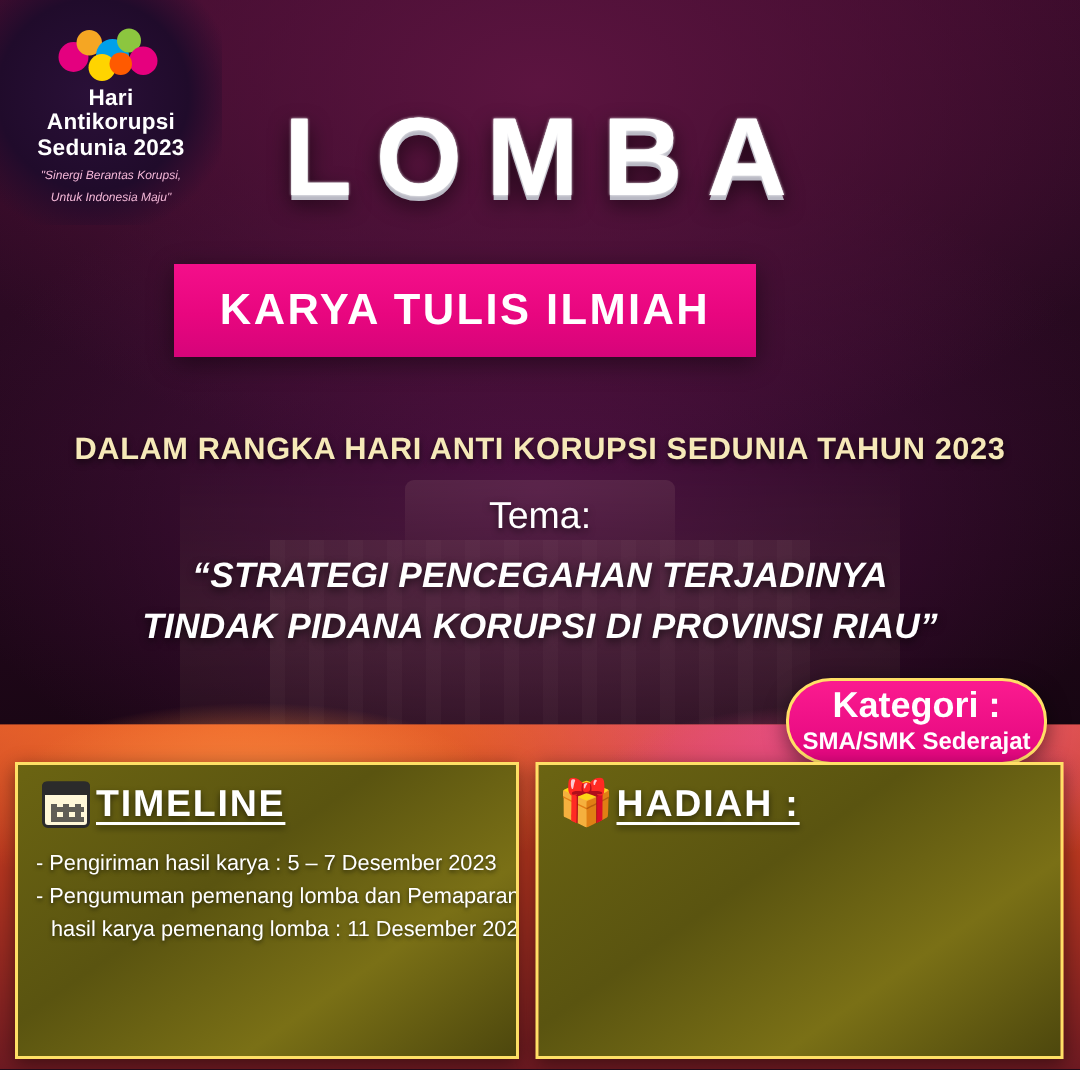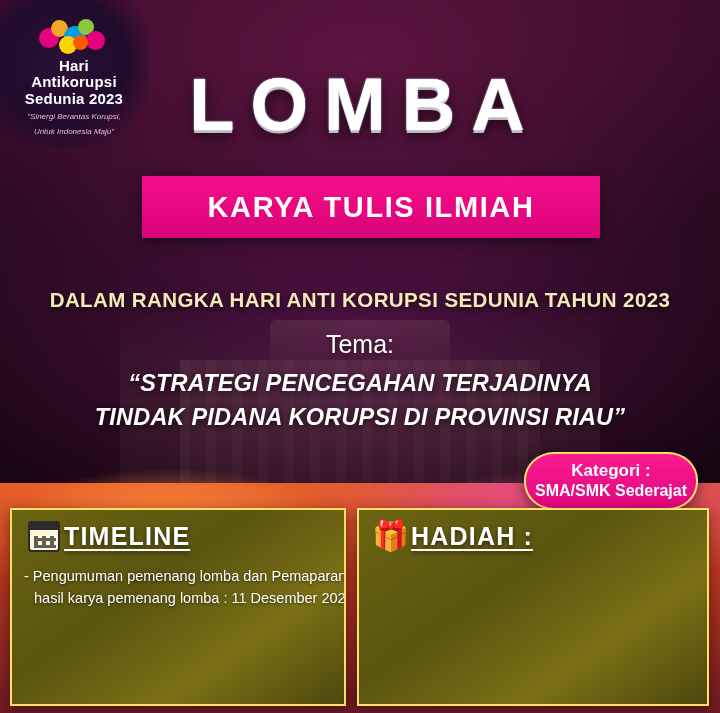--- a/index.html
+++ b/index.html
@@ -110,22 +110,22 @@
       0 3px 0 #b9b9c4,
       0 6px 14px rgba(0,0,0,.65);
     background: linear-gradient(to bottom, #ffffff 0%, #ffffff 52%, #c9c9d4 70%, #f2f2f6 100%);
     -webkit-background-clip: text;
     background-clip: text;
   }
 
   
   .pink-banner {
     position: absolute;
-    left: 142px; top: 176px;
-    width: 458px; height: 62px;
+    left: 116px; top: 176px;
+    width: 388px; height: 62px;
     background: linear-gradient(to bottom, #f40f8a 0%, #e8067f 55%, #d6047a 100%);
     display: flex; align-items: center; justify-content: center;
     box-shadow: 0 4px 16px rgba(0,0,0,.45);
   }
   .pink-banner .txt {
     color: #ffffff;
     font-size: 29px;
     font-weight: 700;
     letter-spacing: 1.6px;
     white-space: nowrap;
@@ -172,21 +172,21 @@
     width: 174px; height: 58px;
     border-radius: 30px / 28px;
     background: linear-gradient(to bottom, #fb1b8f 0%, #e3067f 100%);
     border: 2px solid #ffe066;
     display: flex; flex-direction: column;
     align-items: center; justify-content: center;
     box-shadow: 0 4px 14px rgba(0,0,0,.5);
   }
   .kategori .k-title {
     color: #ffffff;
-    font-size: 17px;
+    font-size: 24px;
     font-weight: 700;
     line-height: 1.05;
   }
   .kategori .k-sub {
     color: #ffffff;
     font-size: 16px;
     font-weight: 700;
     margin-top: 2px;
   }
 
@@ -337,20 +337,21 @@
   </div>
 
   <div class="panel panel-left">
     <div class="panel-head">
       <div class="panel-icon">
         <div class="cal"></div>
       </div>
       <div class="panel-title">TIMELINE</div>
     </div>
     <div class="panel-body">
+      <div class="bullet-line">- Pengiriman hasil karya  :  5 – 7 Desember 2023</div>
       <div class="bullet-line">- Pengumuman pemenang lomba dan Pemaparan</div>
       <div class="bullet-line cont">hasil karya pemenang lomba : 11 Desember 2023</div>
     </div>
   </div>
 
   <div class="panel panel-right">
     <div class="panel-head">
       <div class="panel-icon">🎁</div>
       <div class="panel-title">HADIAH :</div>
     </div>

